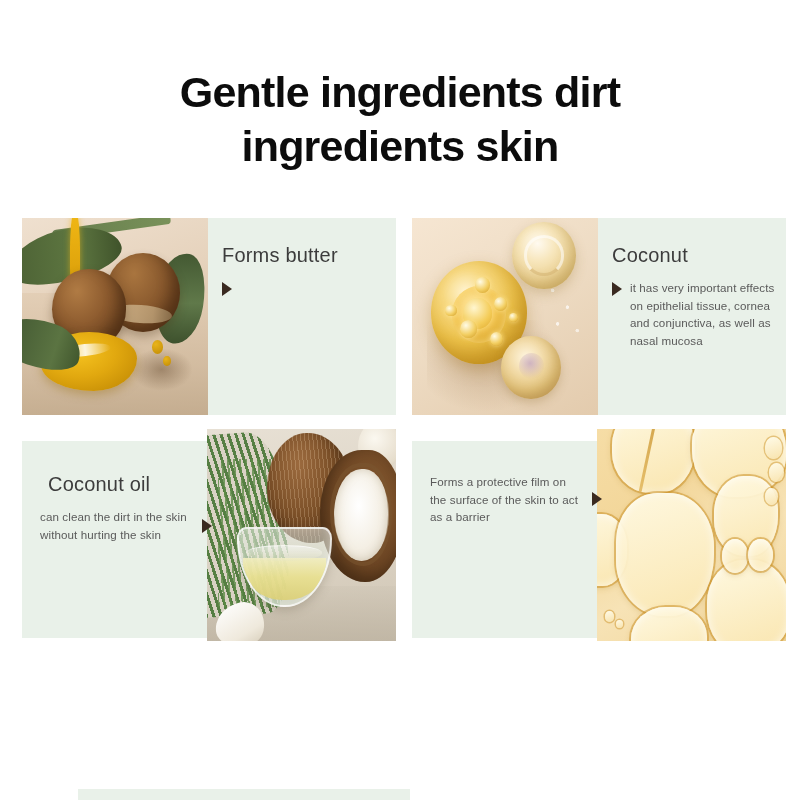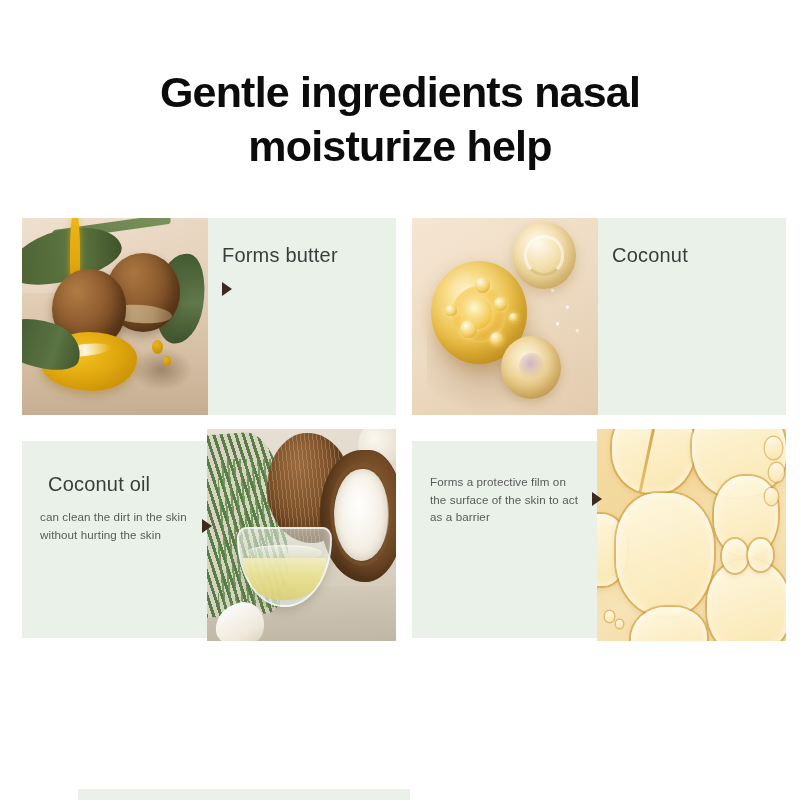--- a/index.html
+++ b/index.html
@@ -402,22 +402,22 @@
     background:linear-gradient(180deg,#c9922c,#e0b457);
     transform:rotate(12deg); border-radius:2px; opacity:.8;
   }
 </style>
 </head>
 <body>
 
 <div class="page">
 
   <h1 class="title">
-    <span class="title-line">Gentle ingredients nasal</span>
-    <span class="title-line">moisturize help</span>
+    <span class="title-line">Gentle ingredients dirt</span>
+    <span class="title-line">ingredients skin</span>
   </h1>
 
   <div class="grid">
 
     <div class="row">
 
       <div class="card left type-a">
         <div class="mint"></div>
         <div class="photo art-shea">
           <div class="layer bg"></div>
@@ -462,20 +462,24 @@
           <div class="pearl p3"></div>
           <div class="pearl p4"></div>
           <div class="pearl p5"></div>
           <div class="pearl p6"></div>
           <div class="capBot">
               <div class="sheen"></div>
             </div>
         </div>
         <div class="textwrap">
           <div class="card-title">Coconut</div>
+          <div class="bulletrow">
+            <span class="tri"></span>
+            <span class="body">it has very important effects on epithelial tissue, cornea and conjunctiva, as well as nasal mucosa</span>
+          </div>
         </div>
       </div>
 
     </div>
 
     <div class="row row2">
 
       <div class="card left type-b">
         <div class="mint"></div>
         <div class="photo art-coconut">

